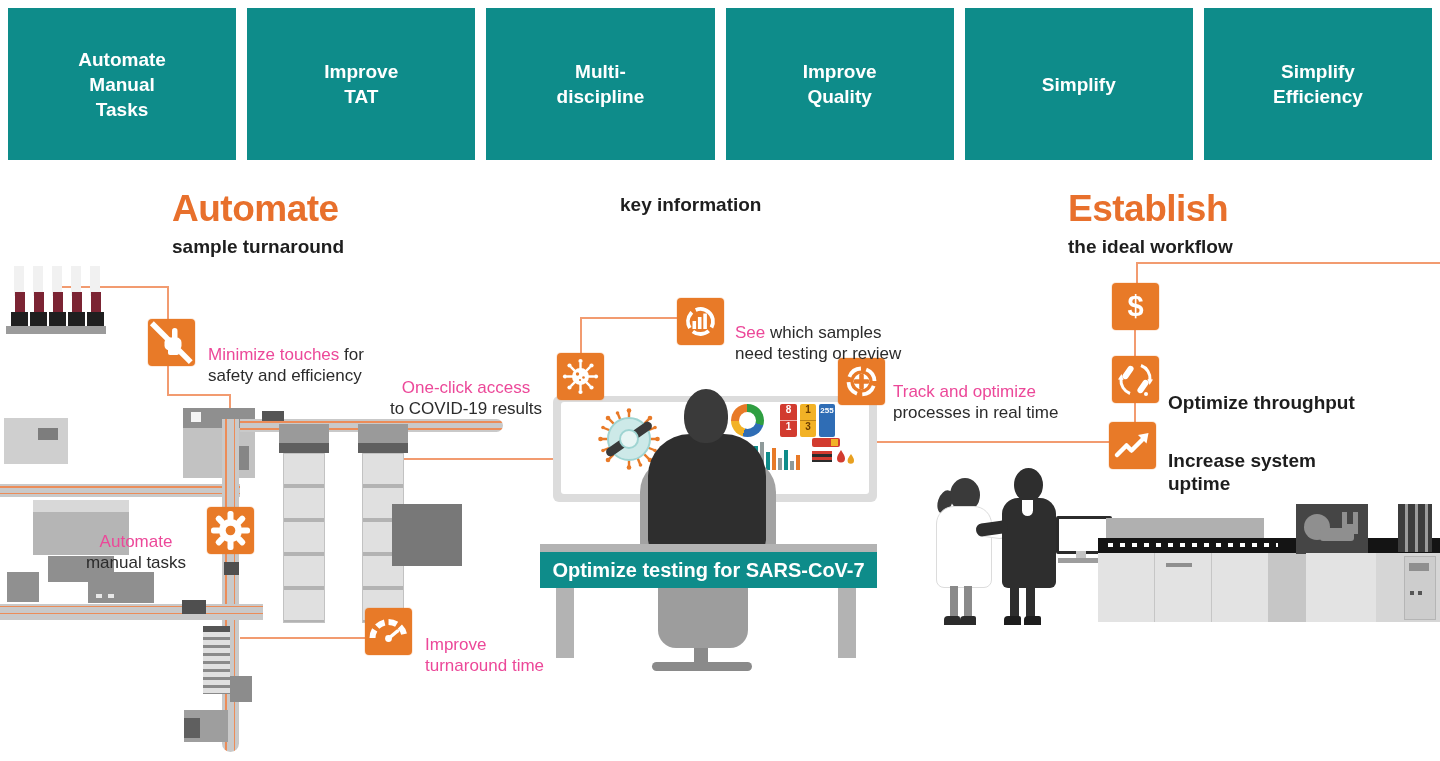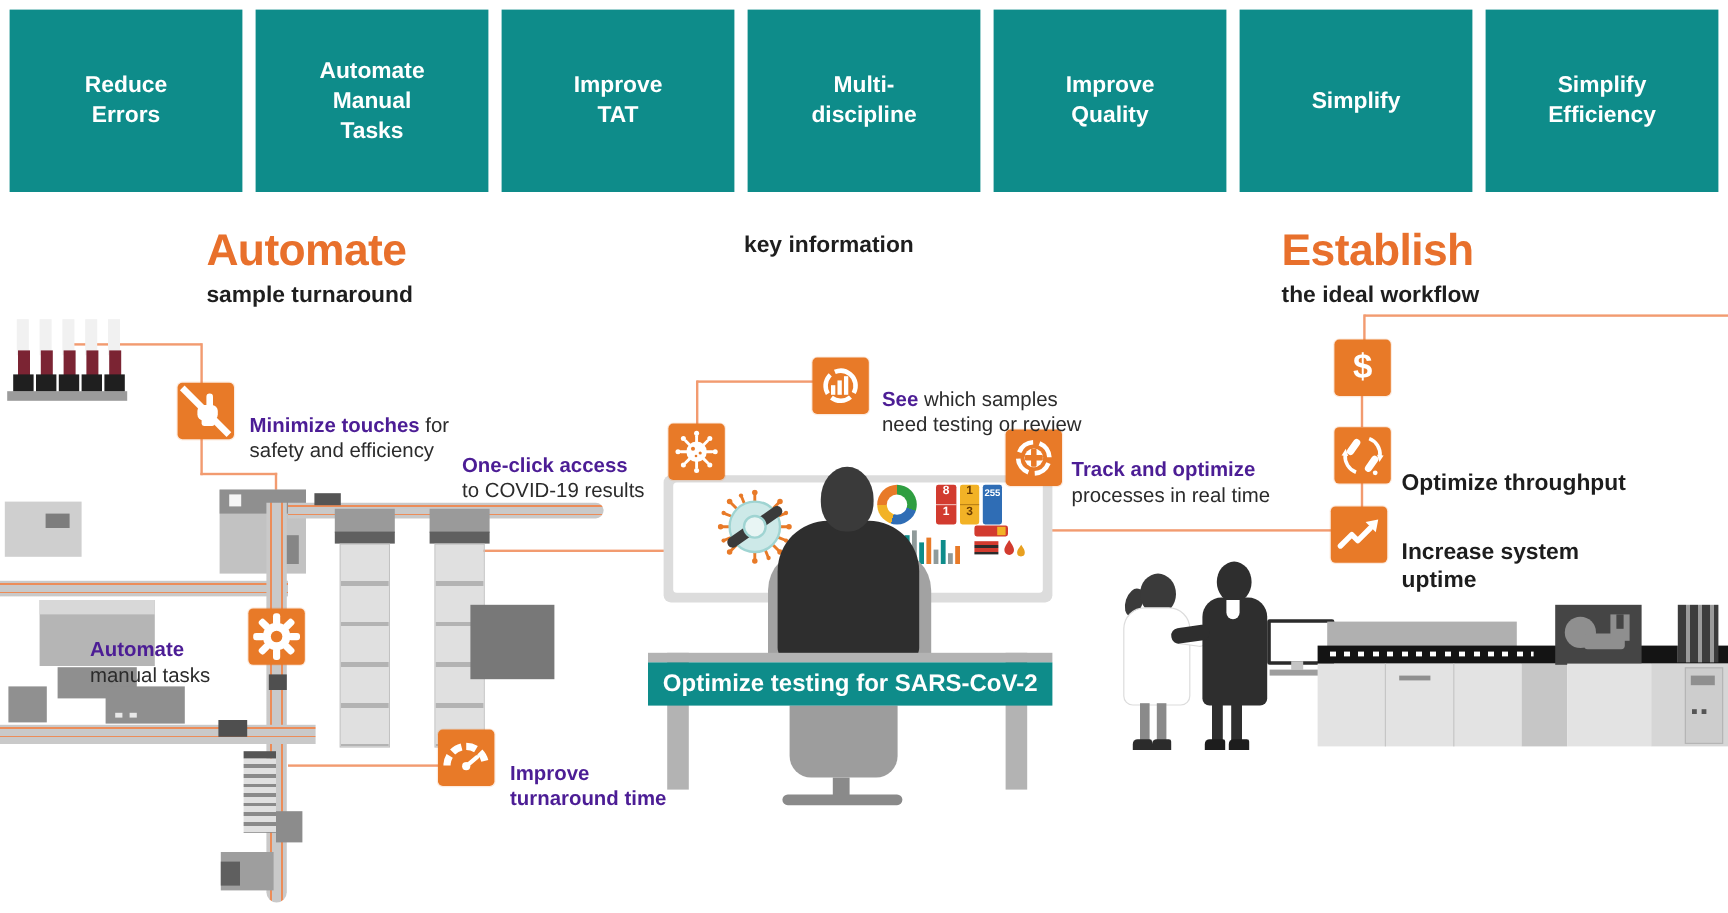--- a/index.html
+++ b/index.html
@@ -19,22 +19,22 @@
   .lineV{width:2px;background:#F29B70;}
   
   .track-h{background:linear-gradient(to bottom,#c9c9c9 0 2px,#ec8c58 2px 3.5px,#c9c9c9 3.5px 9px,#ec8c58 9px 10.5px,#c9c9c9 10.5px);}
   .track-v{background:linear-gradient(to right,#c9c9c9 0 3px,#ec8c58 3px 4.5px,#c9c9c9 4.5px 12px,#ec8c58 12px 13.5px,#c9c9c9 13.5px);}
   
   .oicon{width:47px;height:47px;background:#E87A28;border-radius:4px;display:flex;
          align-items:center;justify-content:center;box-shadow:0 0 0 1px rgba(232,122,40,.15);}
   .oicon svg{display:block;}
   
   .callout{font-size:17px;line-height:21px;color:#2b2b2b;}
-  .callout b{font-weight:bold;color:#4c1d95;}
-  .callout.right{text-align:left;}
+  .callout b{font-weight:normal;color:#ec4899;}
+  .callout.right{text-align:center;}
   .est-label{font-size:19px;line-height:23px;font-weight:bold;color:#1d1d1d;}
   
   #banner{background:#0E8C8A;color:#fff;font-weight:bold;font-size:20px;
           display:flex;align-items:center;justify-content:center;}
   
   .an-body{background:repeating-linear-gradient(to bottom,#e0e0e0 0 30px,#b3b3b3 30px 34px);border:1px solid #c2c2c2;}
   .seam{background:#c6c6c6;width:1px;}
   .tile{border-radius:2px;display:flex;flex-direction:column;align-items:center;justify-content:flex-start;
         font-weight:bold;}
   #barchart{display:flex;align-items:flex-end;gap:2px;}
@@ -215,21 +215,21 @@
   <div class="abs" style="left:684px;top:389px;width:44px;height:54px;background:#3a3a3a;border-radius:50% 50% 46% 46%;"></div>
 
   <div class="abs" style="left:540px;top:544px;width:337px;height:8px;background:#b3b3b3;"></div>
   <div class="abs" style="left:556px;top:544px;width:18px;height:114px;background:#b3b3b3;"></div>
   <div class="abs" style="left:838px;top:544px;width:18px;height:114px;background:#b3b3b3;"></div>
   <div class="abs" style="left:658px;top:588px;width:90px;height:60px;background:#9d9d9d;border-radius:0 0 18px 18px;"></div>
   <div class="abs" style="left:694px;top:648px;width:14px;height:16px;background:#8a8a8a;"></div>
   <div class="abs" style="left:652px;top:662px;width:100px;height:9px;background:#8a8a8a;border-radius:5px;"></div>
 
   <div class="abs" id="banner" style="left:540px;top:552px;width:337px;height:36px;">
-    <span>Optimize testing for SARS-CoV-2</span>
+    <span>Optimize testing for SARS-CoV-7</span>
   </div>
 
   <div class="abs" style="left:938px;top:490px;width:14px;height:24px;background:#3a3a3a;border-radius:50% 0 50% 50%;transform:rotate(18deg);"></div>
   <div class="abs" style="left:950px;top:478px;width:30px;height:34px;background:#3a3a3a;border-radius:50%;"></div>
   <div class="abs" style="left:936px;top:506px;width:54px;height:80px;background:#fff;border:1px solid #dcdcdc;border-radius:18px 18px 8px 8px;"></div>
   <div class="abs" style="left:978px;top:524px;width:26px;height:12px;background:#fff;border:1px solid #dcdcdc;border-radius:6px;transform:rotate(8deg);"></div>
   <div class="abs" style="left:950px;top:586px;width:8px;height:32px;background:#8a8a8a;"></div>
   <div class="abs" style="left:964px;top:586px;width:8px;height:32px;background:#8a8a8a;"></div>
   <div class="abs" style="left:944px;top:616px;width:16px;height:9px;background:#2b2b2b;border-radius:4px 2px 0 0;"></div>
   <div class="abs" style="left:960px;top:616px;width:16px;height:9px;background:#2b2b2b;border-radius:4px 2px 0 0;"></div>
@@ -412,22 +412,20 @@
   </div>
   <div class="abs" style="left:620px;top:188px;">
     <div class="sec-sub" style="margin-top:6px;">key information</div>
   </div>
   <div class="abs" style="left:1068px;top:188px;">
     <div class="sec-title">Establish</div>
     <div class="sec-sub" style="margin-top:6px;">the ideal workflow</div>
   </div>
 
   <div class="abs" id="topRow">
-    <div class="tbox pre">Reduce
-Errors</div>
     <div class="tbox pre">Automate
 Manual
 Tasks</div>
     <div class="tbox pre">Improve
 TAT</div>
     <div class="tbox pre">Multi-
 discipline</div>
     <div class="tbox pre">Improve
 Quality</div>
     <div class="tbox pre">Simplify</div>

